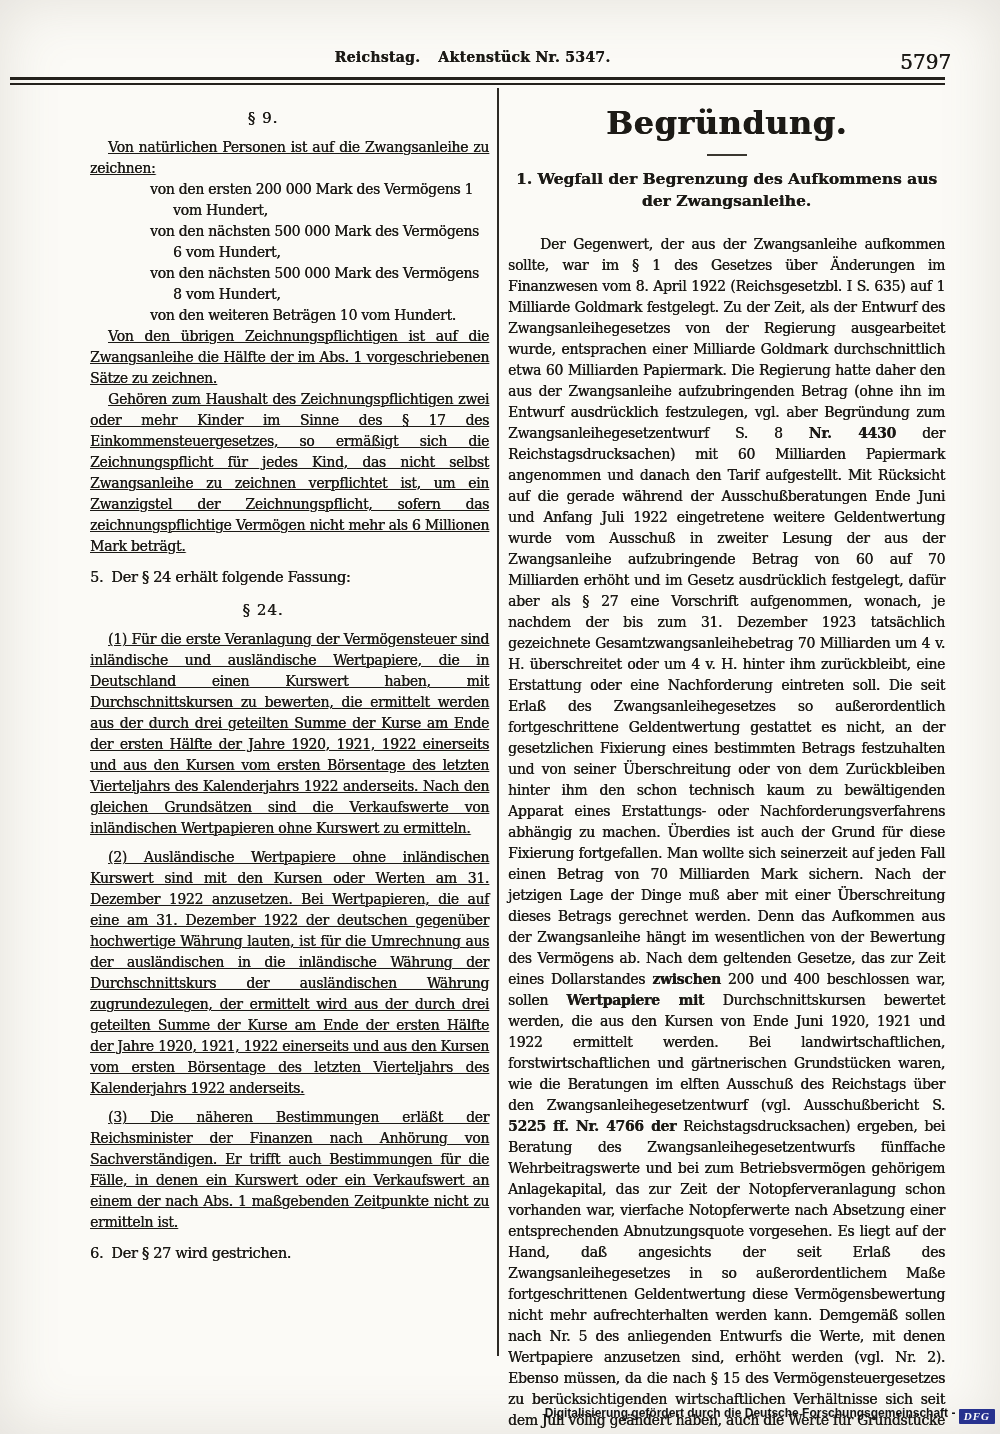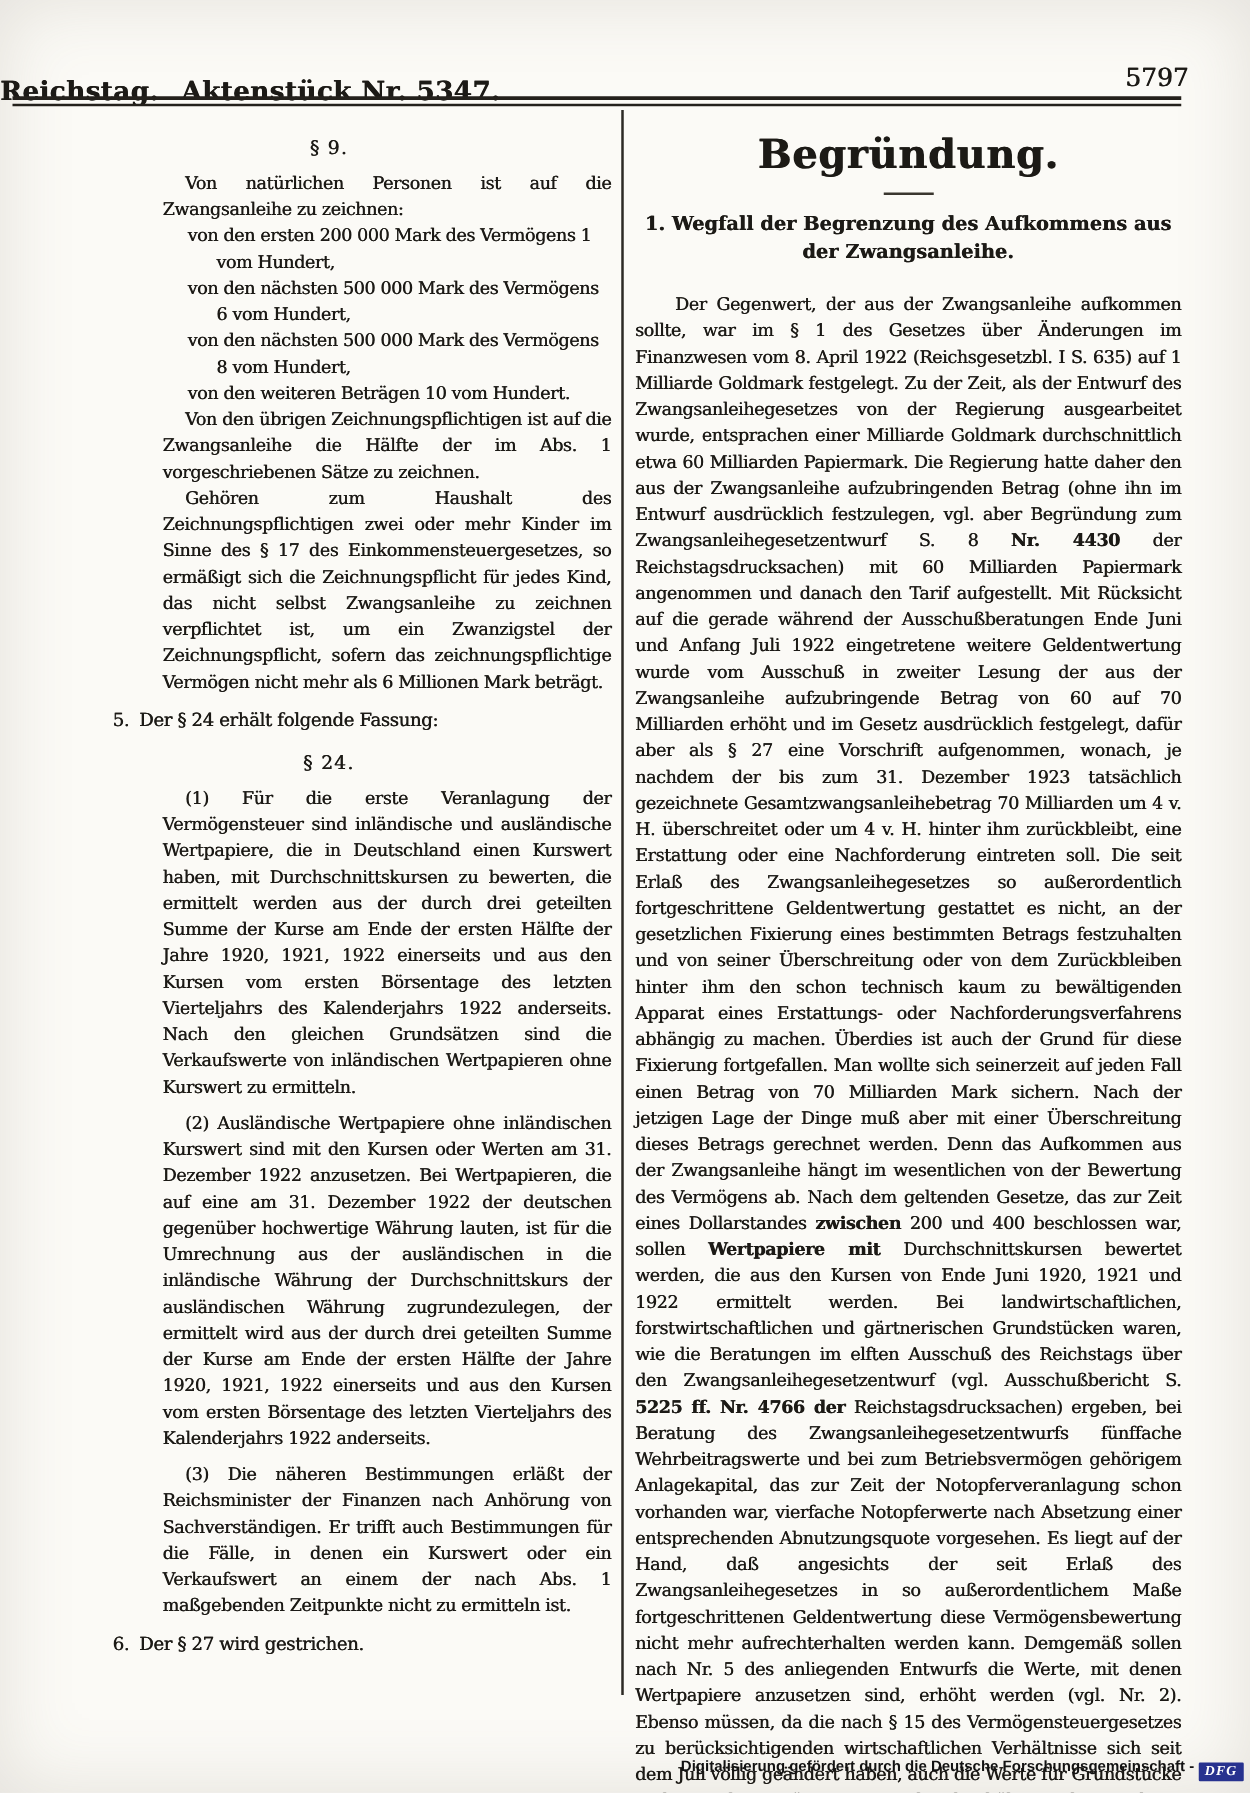--- a/index.html
+++ b/index.html
@@ -6,43 +6,43 @@
   .page{
     position:relative;
     width:1000px;height:1434px;
     background:#fbfaf6;
     overflow:hidden;
     font-family:"DejaVu Serif","Liberation Serif",serif;
     color:#1c1a16;
     box-shadow:inset 0 0 60px rgba(120,110,95,.18);
   }
   
-  .hdr{position:absolute;top:60px;left:0;width:945px;text-align:left;
-       font-size:21px;font-weight:bold;letter-spacing:.3px;
+  .hdr{position:absolute;top:49px;left:0;width:945px;text-align:center;
+       font-size:14px;font-weight:bold;letter-spacing:.3px;
        text-shadow:.4px 0 0 currentColor;}
   .hdr .gap{display:inline-block;width:18px;}
   .pageno{position:absolute;top:50px;left:900px;font-size:20px;
           text-shadow:.5px 0 0 currentColor;}
   .rule-a{position:absolute;top:77px;left:10px;width:935px;height:3px;background:#24211c;}
   .rule-b{position:absolute;top:83px;left:10px;width:935px;height:1.6px;background:#24211c;}
   
   .divider{position:absolute;top:88px;left:497px;width:2px;height:1268px;background:#2d2a25;}
   
   p{margin:0;}
   .body-txt{font-size:14px;line-height:21px;letter-spacing:-.3px;
             text-align:justify;text-shadow:.35px 0 0 currentColor;}
   .emph{font-weight:bold;}
   
   .col-l{position:absolute;top:96px;left:35px;width:456px;}
   .clause{margin-left:55px;margin-top:10px;font-size:14.5px;line-height:21px;
           text-shadow:.35px 0 0 currentColor;}
   .clause-no{margin-right:8px;}
   .sec-head{margin:12px 95px 8px 95px;text-align:center;font-size:15px;
             letter-spacing:1px;text-shadow:.4px 0 0 currentColor;}
-  .blk{margin-left:95px;margin-right:2px;}
+  .blk{margin-left:55px;margin-right:2px;text-decoration:underline;}
   .blk p.ind{text-indent:18px;}
   .tariff{margin-left:115px;margin-right:2px;padding-left:23px;text-indent:-23px;
           text-align:left;}
   
   .col-r{position:absolute;top:92px;left:508px;width:437px;}
   .r-title{text-align:center;font-size:32px;font-weight:bold;letter-spacing:.5px;
            margin:12px;text-shadow:.6px 0 0 currentColor;}
   .r-title-rule{width:40px;height:2px;background:#3a362f;margin:9px auto 12px auto;}
   .r-sec{font-weight:bold;font-size:15.5px;line-height:22px;text-align:center;
          margin-bottom:22px;text-shadow:.3px 0 0 currentColor;}

